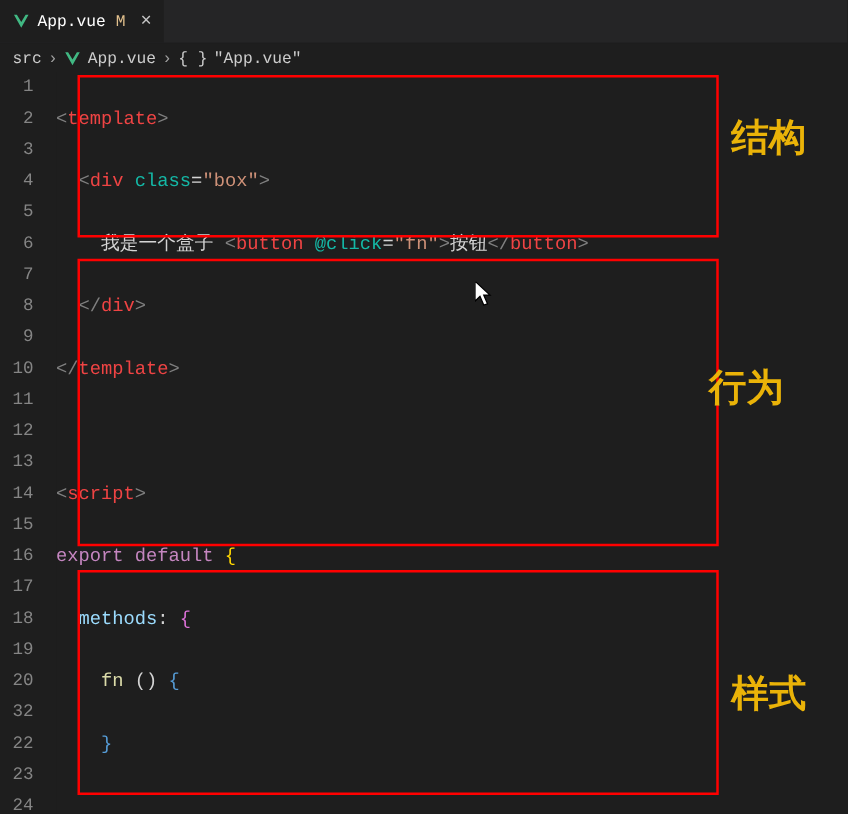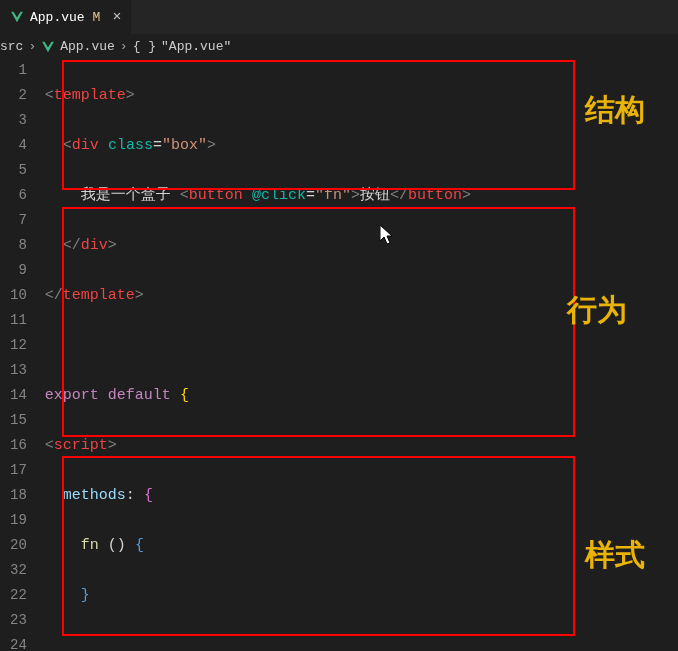--- a/index.html
+++ b/index.html
@@ -34,21 +34,21 @@
       display: inline-flex;
       align-items: center;
     }
     .vue-icon svg { width: 14px; height: 14px; }
     .tab-label { color: #ffffff; font-size: 13px; }
     .tab-modified { color: #e2c08d; font-size: 13px; margin-left: 2px; }
     .tab-close { color: #c5c5c5; font-size: 15px; margin-left: 6px; cursor: pointer; line-height: 1; }
     .breadcrumb {
       display: flex;
       align-items: center;
-      padding: 4px 0;
+      padding: 4px 10px;
       font-size: 13px;
       color: #a0a0a0;
       background: #1e1e1e;
       gap: 5px;
     }
     .breadcrumb .chev { color: #a0a0a0; }
     .breadcrumb .bc-item { color: #cccccc; }
     .editor-area {
       display: flex;
       position: relative;
@@ -161,22 +161,22 @@
     <div class="line-num">23</div>
     <div class="line-num">24</div>
   </div>
   <div class="code">
 <div class="line"><span class="tok-brkt">&lt;</span><span class="tok-tag">template</span><span class="tok-brkt">&gt;</span></div>
 <div class="line"><span>  </span><span class="tok-brkt">&lt;</span><span class="tok-tag">div</span><span> </span><span class="tok-attr">class</span><span class="tok-punct">=</span><span class="tok-str">"box"</span><span class="tok-brkt">&gt;</span></div>
 <div class="line"><span>    </span><span class="tok-text">我是一个盒子 </span><span class="tok-brkt">&lt;</span><span class="tok-tag">button</span><span> </span><span class="tok-attr">@click</span><span class="tok-punct">=</span><span class="tok-str">"fn"</span><span class="tok-brkt">&gt;</span><span class="tok-text">按钮</span><span class="tok-brkt">&lt;/</span><span class="tok-tag">button</span><span class="tok-brkt">&gt;</span></div>
 <div class="line"><span>  </span><span class="tok-brkt">&lt;/</span><span class="tok-tag">div</span><span class="tok-brkt">&gt;</span></div>
 <div class="line"><span class="tok-brkt">&lt;/</span><span class="tok-tag">template</span><span class="tok-brkt">&gt;</span></div>
 <div class="line"></div>
+<div class="line"><span class="tok-brkt">&lt;</span><span class="tok-tag">script</span><span class="tok-brkt">&gt;</span></div>
 <div class="line"><span class="tok-kw">export</span><span> </span><span class="tok-kw">default</span><span> </span><span class="tok-brace">{</span></div>
-<div class="line"><span class="tok-brkt">&lt;</span><span class="tok-tag">script</span><span class="tok-brkt">&gt;</span></div>
 <div class="line"><span>  </span><span class="tok-prop">methods</span><span class="tok-punct">:</span><span> </span><span class="tok-brace2">{</span></div>
 <div class="line"><span>    </span><span class="tok-func">fn</span><span> </span><span class="tok-punct">()</span><span> </span><span class="tok-kw2">{</span></div>
 <div class="line"><span>    </span><span class="tok-kw2">}</span></div>
 
 
 
 
 
 
 

